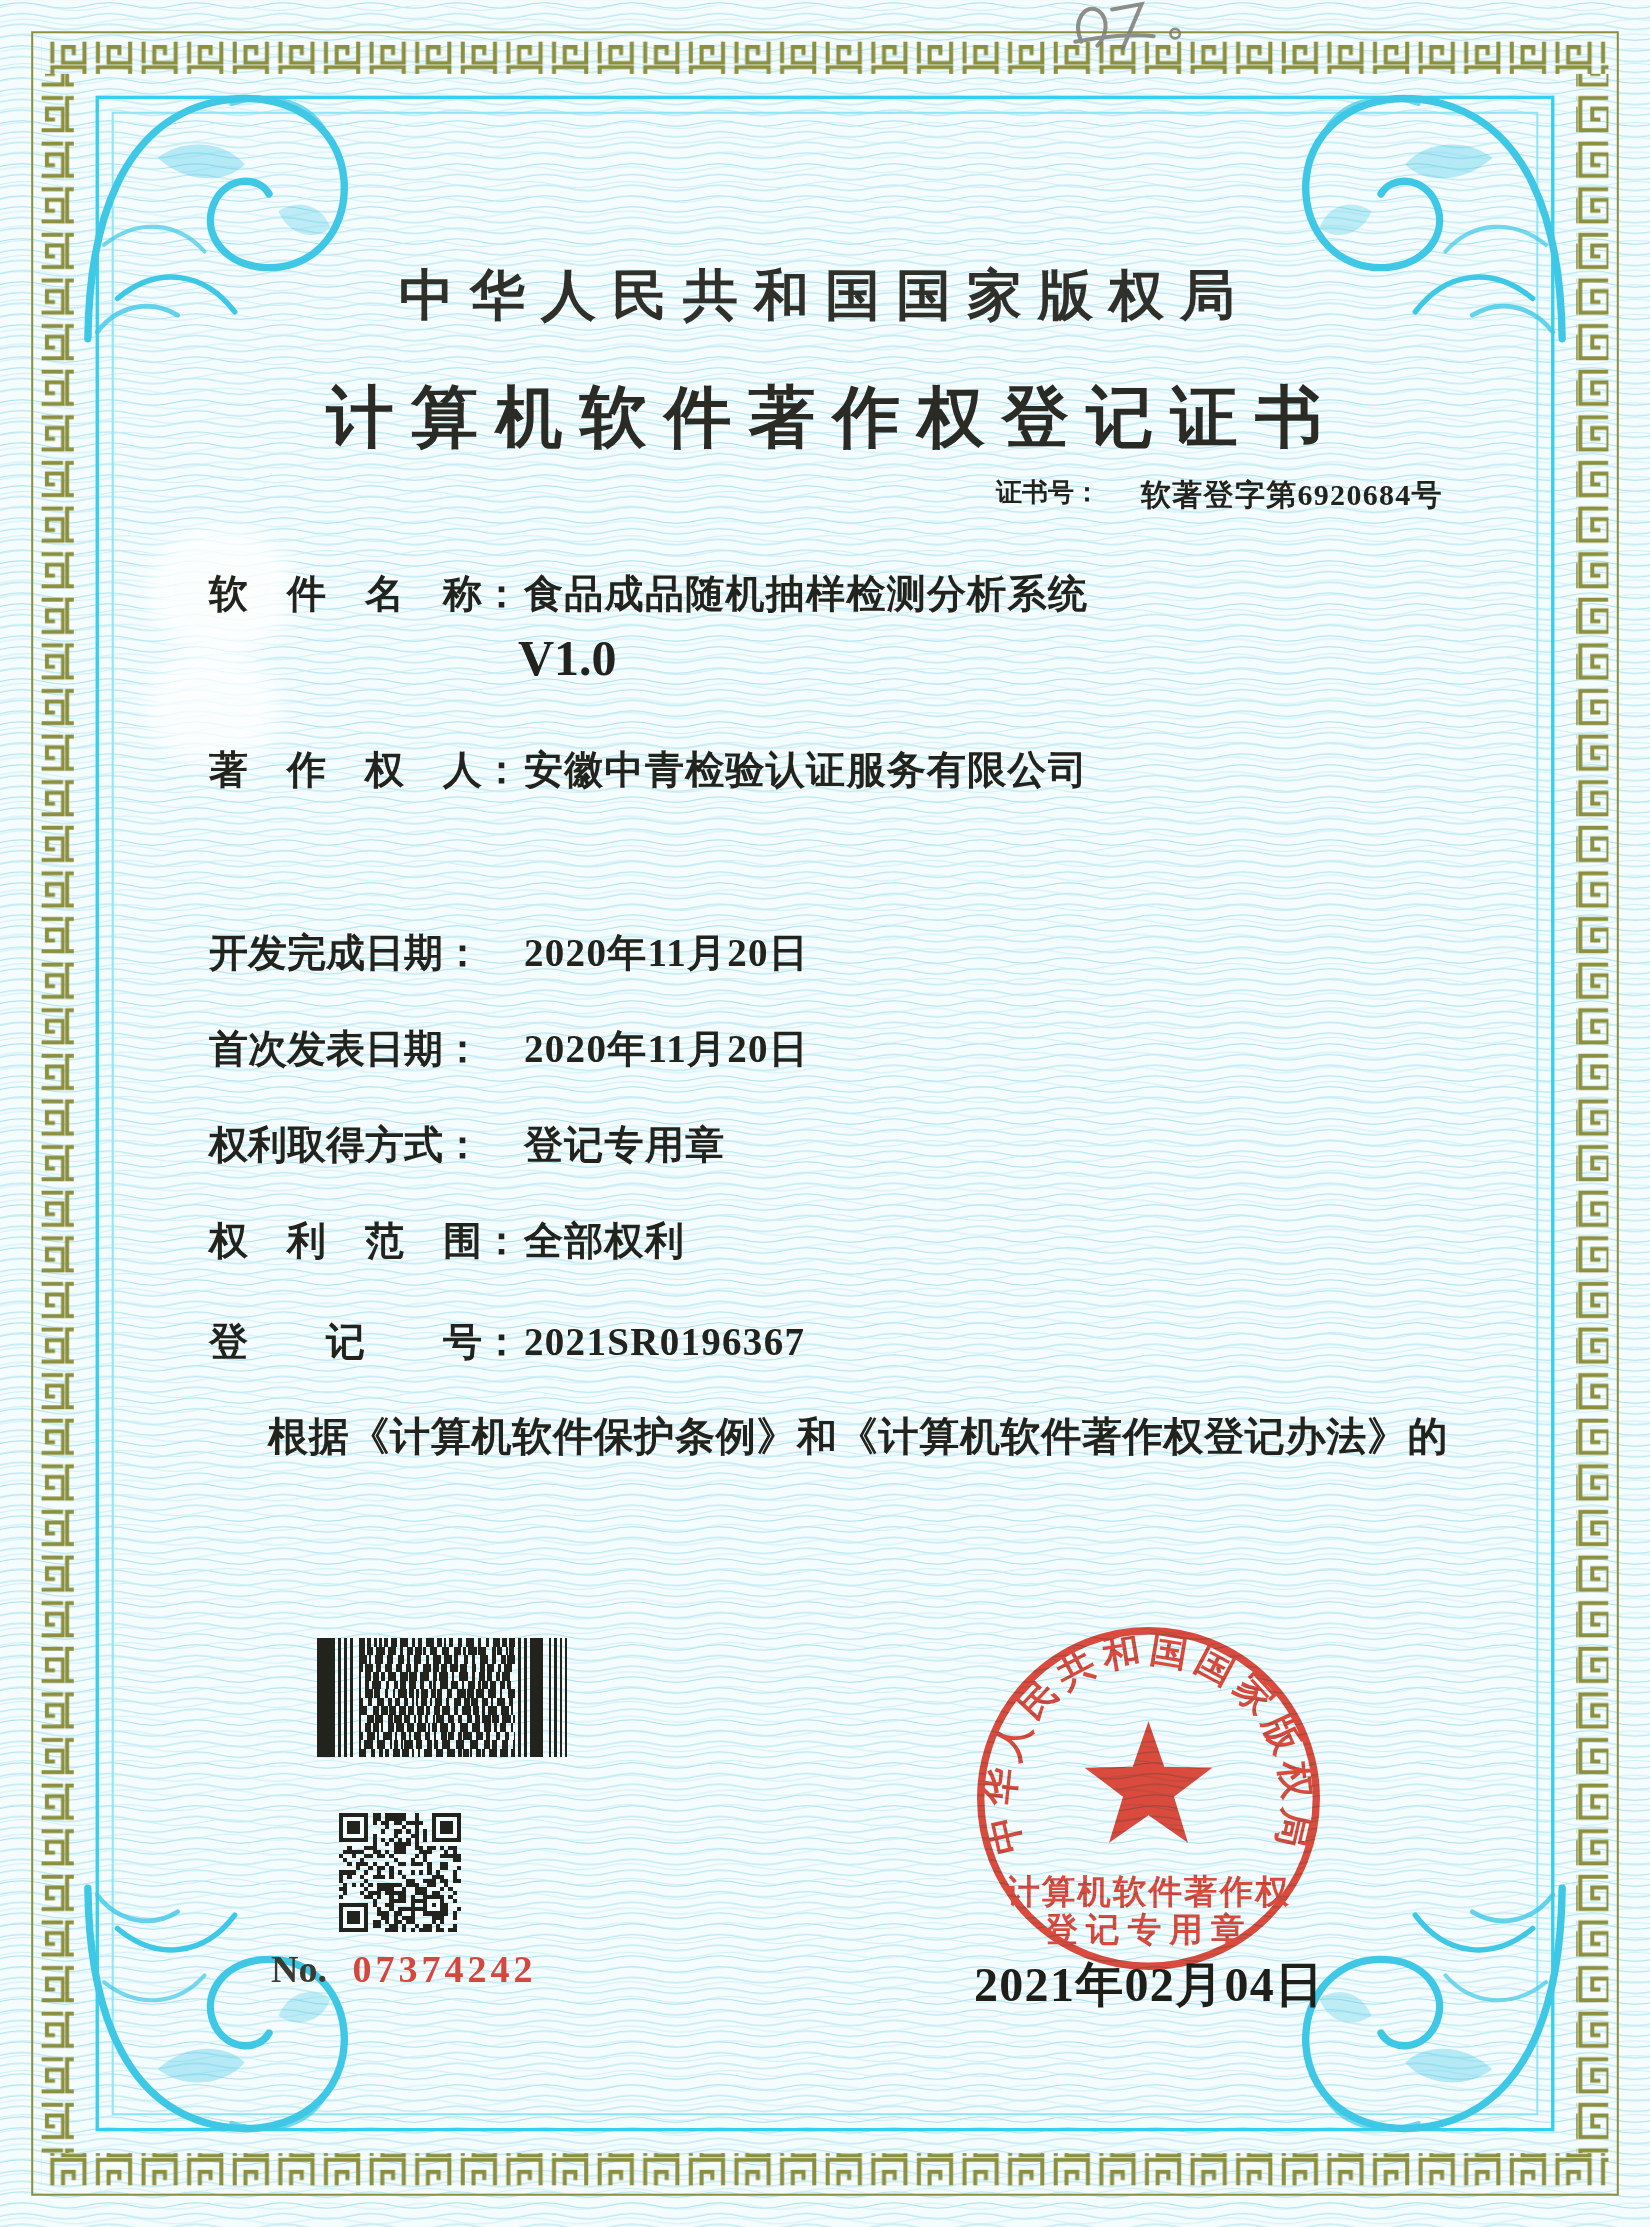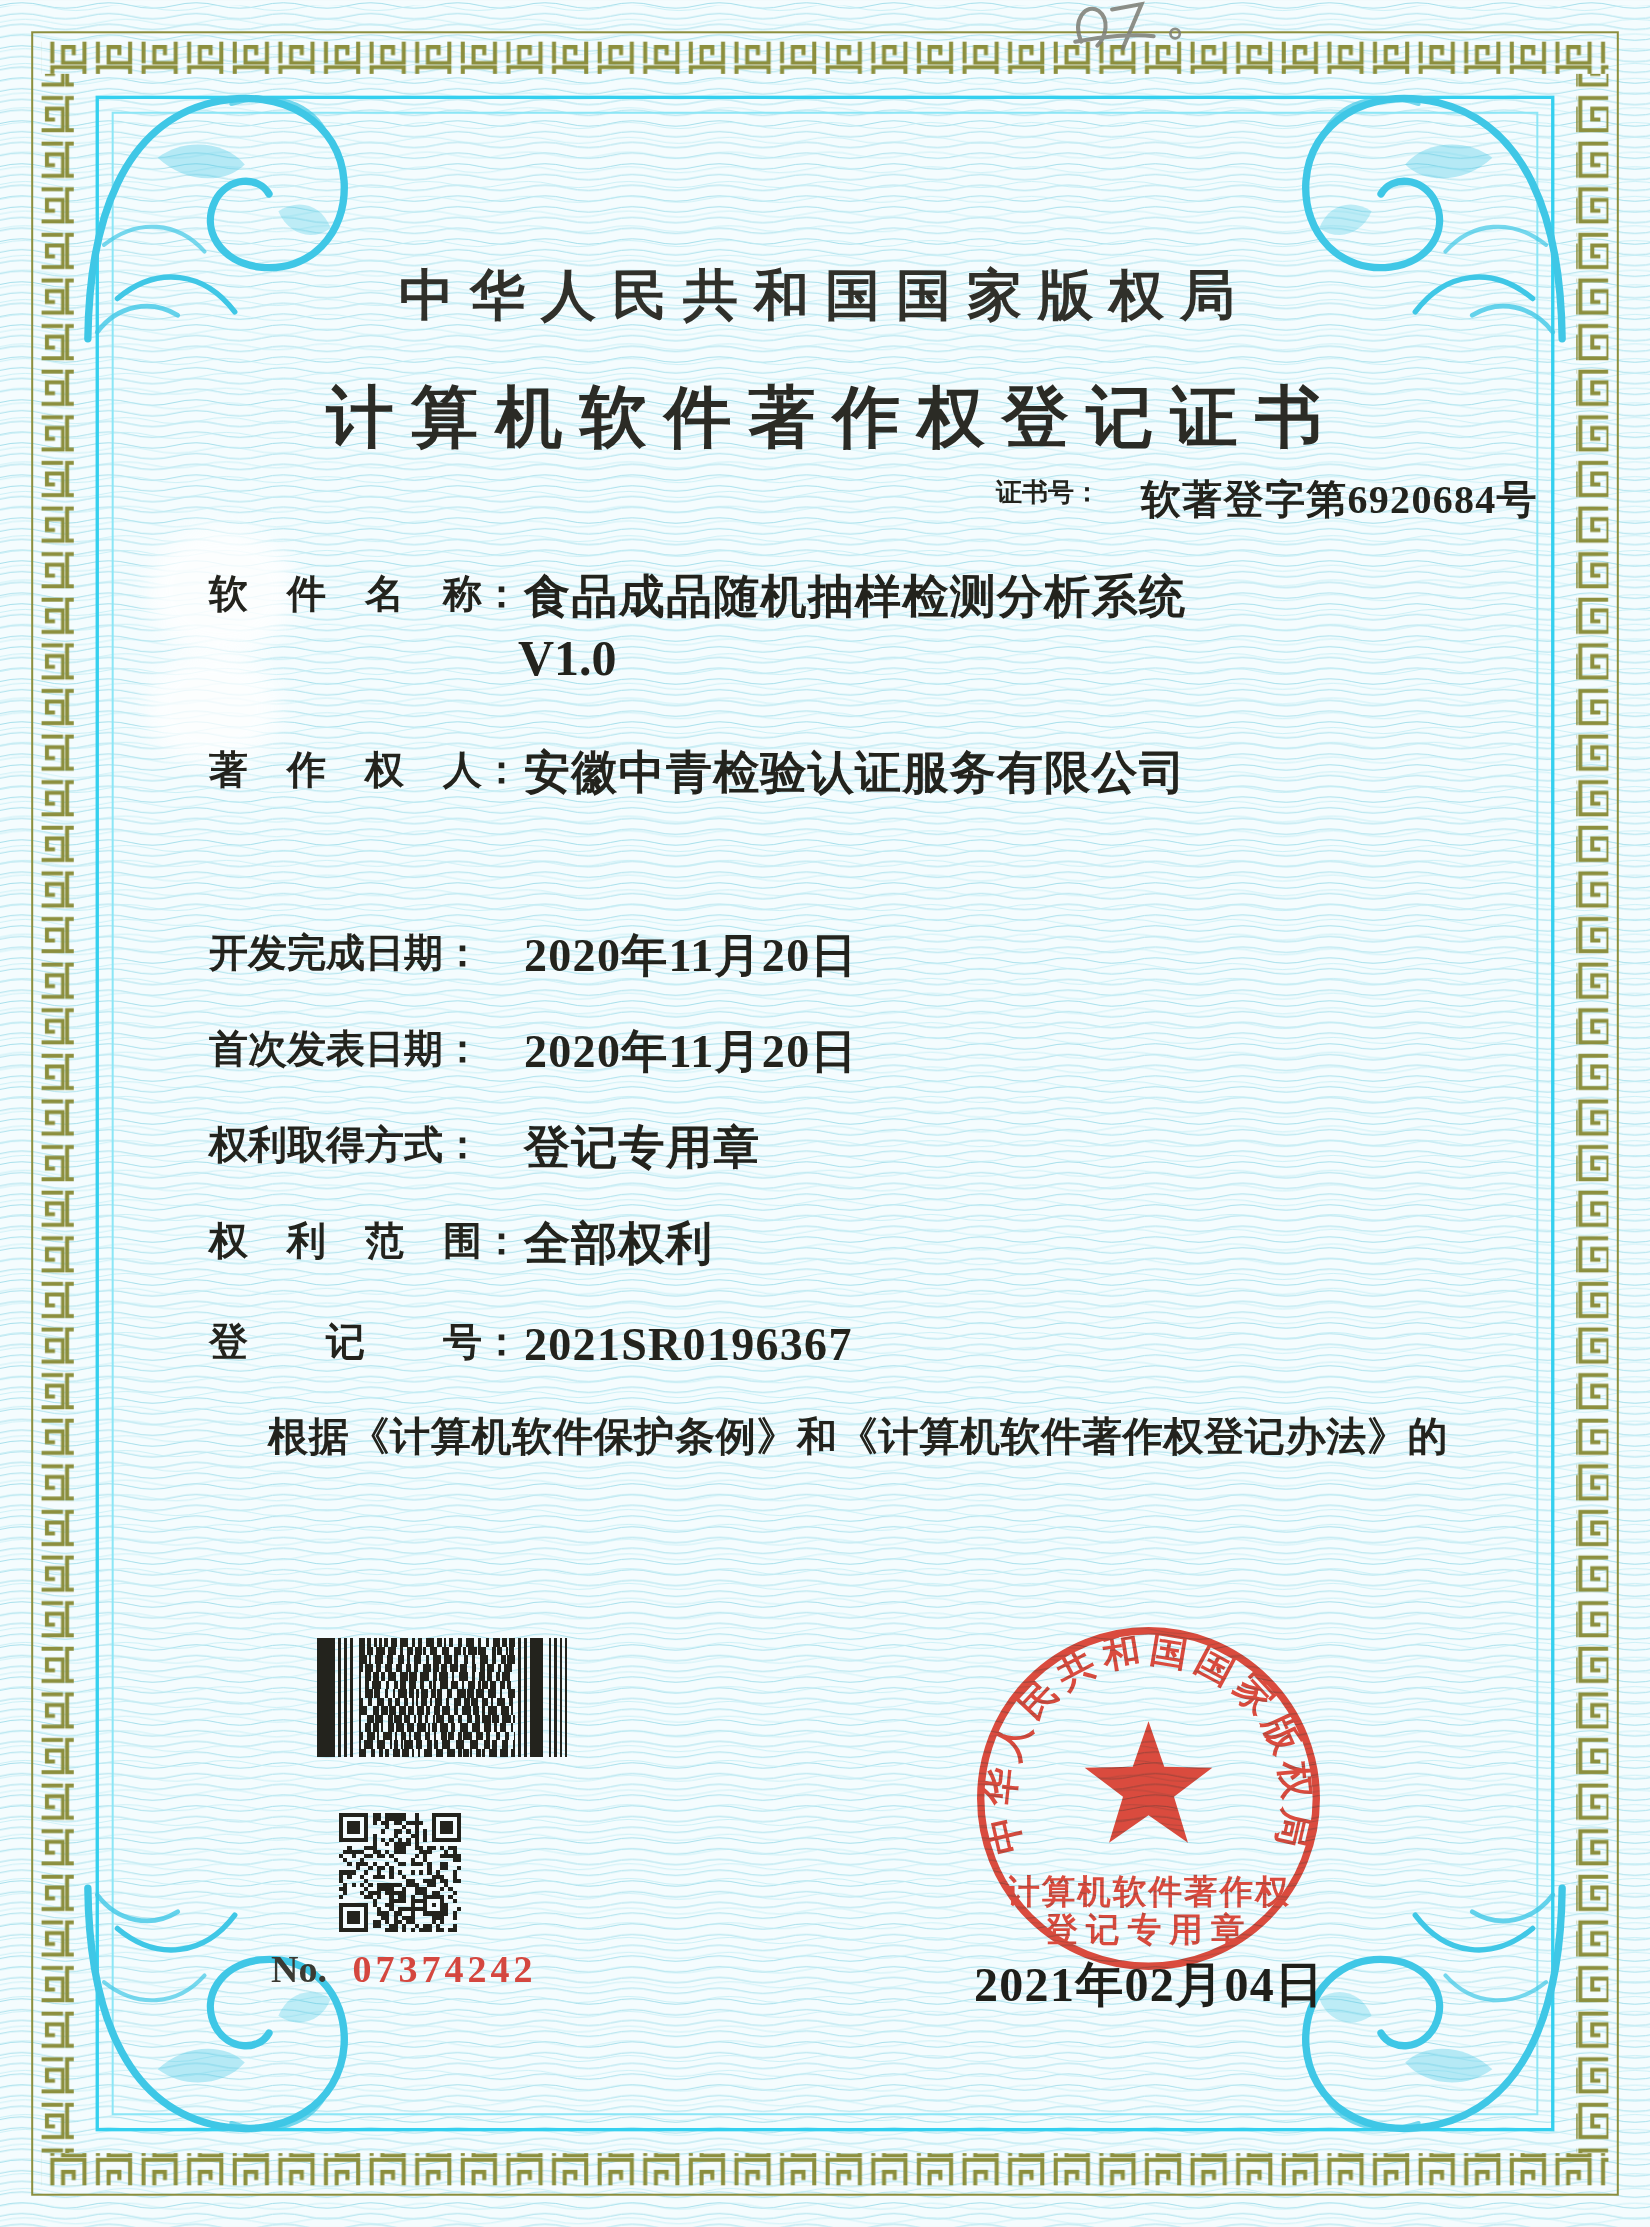--- a/index.html
+++ b/index.html
@@ -3,24 +3,24 @@
 <meta charset="utf-8">
 <style>
   html,body{margin:0;padding:0;}
   body{font-family:"Liberation Serif","DejaVu Serif",serif;}
   .page{position:relative;width:1650px;height:2227px;background:#e5e5e5;overflow:hidden;}
   .decor{position:absolute;left:0;top:0;z-index:0;}
   .txt{position:absolute;z-index:2;color:#23231d;line-height:1;white-space:nowrap;}
   .authority{left:0;right:0;top:268px;text-align:center;font-size:55px;font-weight:700;letter-spacing:16px;color:#30302a;}
   .cert-title{left:16px;right:0;top:384px;text-align:center;font-size:67px;font-weight:700;letter-spacing:17.4px;color:#2b2b25;}
   .certno-label{left:996px;top:480px;font-size:26px;font-weight:700;}
-  .certno-value{left:1141px;top:480px;font-size:40px;font-weight:700;letter-spacing:1.3px;}
+  .certno-value{left:1141px;top:480px;font-size:30px;font-weight:700;letter-spacing:1.3px;}
   .row{position:absolute;left:209px;z-index:2;height:40px;}
   .row .lbl{position:absolute;left:0;top:0;font-size:39px;font-weight:700;color:#23231d;white-space:nowrap;line-height:1;}
-  .row .val{position:absolute;left:315px;top:0;font-size:46px;font-weight:700;color:#23231d;white-space:nowrap;line-height:1;letter-spacing:1.3px;text-align:center;}
+  .row .val{position:absolute;left:315px;top:0;font-size:39px;font-weight:700;color:#23231d;white-space:nowrap;line-height:1;letter-spacing:1.3px;text-align:center;}
   .r1{top:574px;} .r1b{left:518px;top:633px;font-size:50px;font-weight:700;}
   .r2{top:750px;} .r3{top:933px;} .r4{top:1029px;} .r5{top:1125px;} .r6{top:1221px;} .r7{top:1322px;}
   .st1{left:268px;top:1417px;font-size:40px;font-weight:700;letter-spacing:0.7px;}
   .st2{left:208px;top:1518px;font-size:40px;font-weight:600;letter-spacing:0.7px;}
   .issue-date{left:974px;top:1954px;width:349px;text-align:right;font-size:48px;font-weight:700;color:#1f1f1a;letter-spacing:1.3px;margin-top:7px;}
   .serial{left:271px;top:1950px;font-size:38px;}
   .serial .no{color:#3a3a33;font-weight:600;}
   .serial .num{color:#d4473f;font-weight:600;letter-spacing:4px;margin-left:25.5px;}
   .overlay{position:absolute;z-index:3;}
   .seal-svg{mix-blend-mode:multiply;opacity:.93;}

